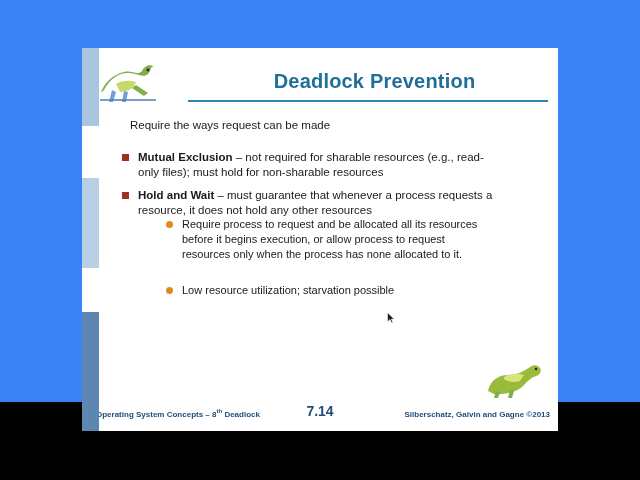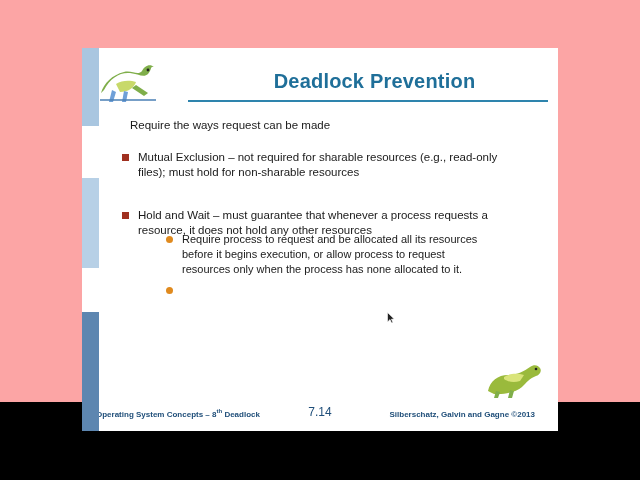--- a/index.html
+++ b/index.html
@@ -8,21 +8,21 @@
     background: #000;
     width: 640px;
     height: 480px;
     overflow: hidden;
     font-family: "Liberation Sans", sans-serif;
   }
   #stage {
     position: relative;
     width: 640px;
     height: 402px;
-    background: #fca5a5;
+    background: #3b82f6;
   }
   
   #slide {
     position: absolute;
     left: 82px;
     top: 48px;
     width: 476px;
     height: 383px;
     background: #ffffff;
     overflow: hidden;
@@ -95,66 +95,66 @@
     line-height: 15px;
   }
   .l1 .sq {
     position: absolute;
     left: -16px;
     top: 4px;
     width: 7px;
     height: 7px;
     background: #a03020;
   }
-  .l1 b { font-weight: normal; text-align: center; }
+  .l1 b { font-weight: bold; text-align: center; }
   .l2 {
     position: absolute;
     left: 100px;
     font-size: 11px;
     color: #1a1a1a;
     line-height: 15px;
   }
   .l2 .dot {
     position: absolute;
     left: -16px;
     top: 4px;
     width: 7px;
     height: 7px;
     border-radius: 50%;
     background: #e08a1e;
   }
 
   #item1 { top: 102px; width: 360px; }
-  #item2 { top: 140px; width: 360px; margin-top: 20px; }
-  #sub1  { top: 184px; width: 300px; }
+  #item2 { top: 140px; width: 360px; }
+  #sub1  { top: 169px; width: 300px; }
   #sub2  { top: 235px; width: 300px; }
 
   
   #footer-left {
     position: absolute;
     left: 14px;
     bottom: 12px;
     font-size: 8px;
     font-weight: bold;
     color: #1f4e79;
   }
   #footer-left .sup { font-size: 6px; vertical-align: super; }
   #footer-center {
     position: absolute;
     left: 0;
     right: 0;
     bottom: 12px;
     text-align: center;
-    font-size: 12px;
-    font-weight: normal;
+    font-size: 14px;
+    font-weight: bold;
     color: #1f4e79;
   }
   #footer-right {
     position: absolute;
-    right: 23px;
+    right: 8px;
     bottom: 12px;
     font-size: 8px;
     font-weight: bold;
     color: #1f4e79;
     margin-left: 16px;
   }
 
   
   #cursor {
     position: absolute;
@@ -197,20 +197,21 @@
       <b>Hold and Wait</b><span> – must guarantee that whenever a process requests a resource, it does not hold any other resources</span>
     </div>
 
     <div class="l2" id="sub1">
       <span class="dot"></span>
       <span>Require process to request and be allocated all its resources before it begins execution, or allow process to request resources only when the process has none allocated to it.</span>
     </div>
 
     <div class="l2" id="sub2">
       <span class="dot"></span>
+      <span>Low resource utilization; starvation possible</span>
     </div>
 
     <svg id="dino-bottom" viewBox="0 0 62 42">
       <path d="M4 34 C6 24, 14 18, 24 18 C34 18, 40 14, 46 10 C50 7, 54 8, 56 11 C58 14, 56 18, 52 19 C46 21, 42 26, 38 30 C32 35, 20 38, 10 37 Z" fill="#9aba3c"></path>
       <path d="M20 20 C26 16, 34 16, 40 18 L36 24 C30 26, 24 25, 20 22 Z" fill="#d9e47a"></path>
       <path d="M12 34 L10 41 L14 41 L16 35 Z" fill="#7fae4a"></path>
       <path d="M26 33 L24 41 L28 41 L30 34 Z" fill="#7fae4a"></path>
       <circle cx="52" cy="12" r="1.3" fill="#222"></circle>
     </svg>
 

